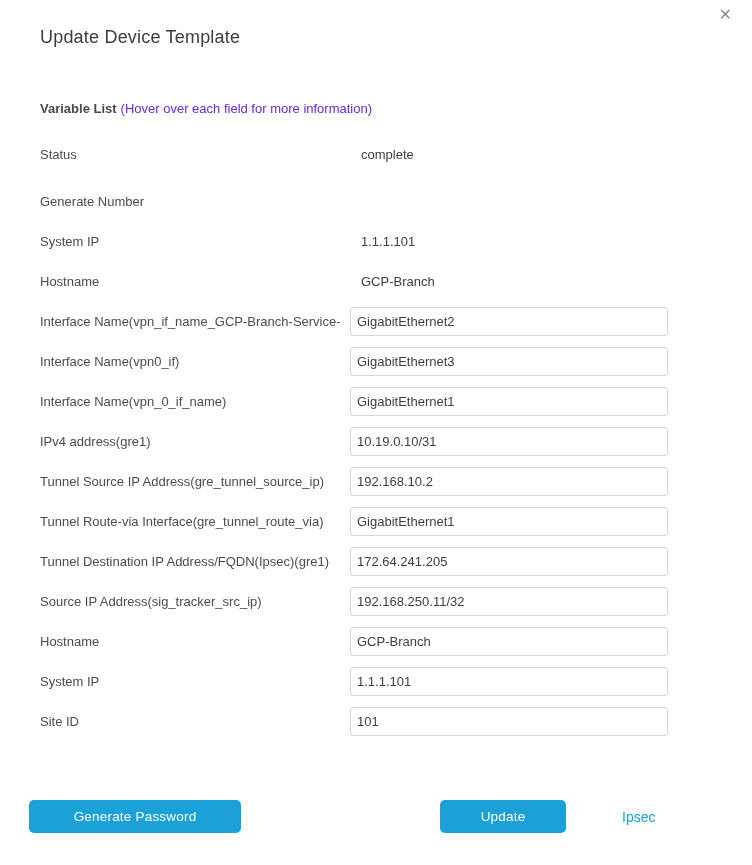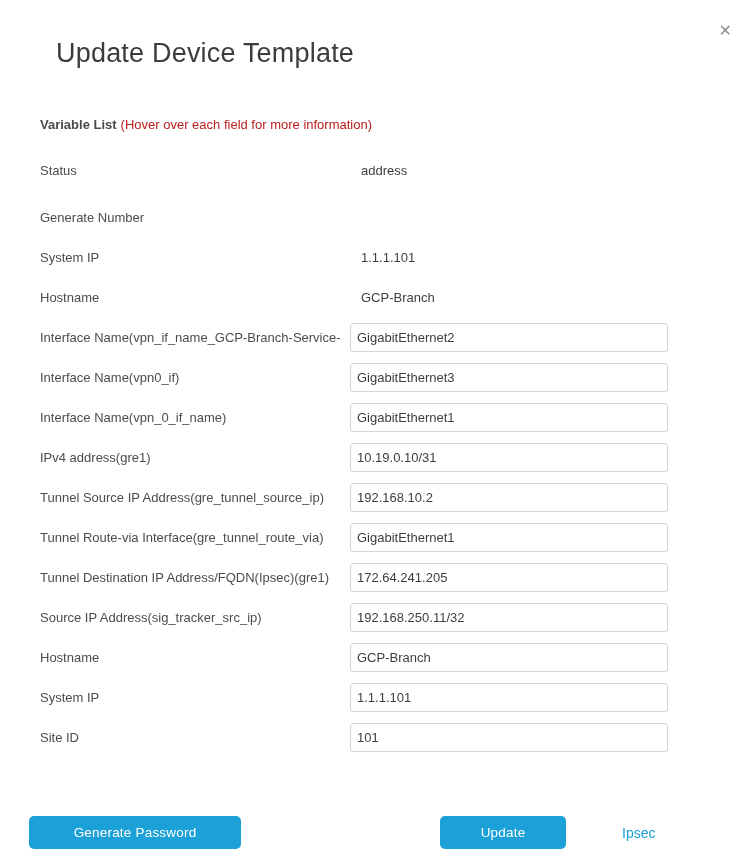--- a/index.html
+++ b/index.html
@@ -14,32 +14,32 @@
   .modal { position: relative; width: 752px; height: 865px; background: #fff; }
 
   .close-btn {
     position: absolute; top: 3px; right: 14px;
     background: none; border: none; cursor: pointer;
     color: #8f8f8f; font-size: 16px; line-height: 1;
     padding: 4px 6px; font-family: inherit; font-weight: 300;
   }
 
   .dlg-title {
-    margin: 16px; padding: 21px 40px 0 40px;
-    font-size: 27px; line-height: 32px;
+    margin: 0; padding: 21px 40px 0 40px;
+    font-size: 18px; line-height: 32px;
     font-weight: 400; color: #3c3c3c;
     letter-spacing: 0.2px;
   }
 
   .section-header {
     margin: 48px 40px 0 40px;
     font-size: 13px; line-height: 16px;
   }
   .section-title { font-weight: 700; color: #4a4a4a; }
-  .section-hint  { color: #b91c1c; margin-left: 4px; font-weight: 400; }
+  .section-hint  { color: #6d28d9; margin-left: 4px; font-weight: 400; }
 
   .rows { margin: 23px 40px 0 40px; }
   .row {
     display: flex; align-items: center;
     height: 29px; margin-bottom: 11px;
   }
   .row.gap-before { margin-top: 18px; }
   .field-label {
     flex: 0 0 310px; max-width: 310px;
     font-size: 13px; color: #4c4c4c;
@@ -88,21 +88,21 @@
   <h1 class="dlg-title">Update Device Template</h1>
 
   <div class="section-header">
     <span class="section-title">Variable List</span><span class="section-hint">(Hover over each field for more information)</span>
   </div>
 
   <div class="rows">
 
     <div class="row">
       <div class="field-label">Status</div>
-      <div class="field-value">address</div>
+      <div class="field-value">complete</div>
     </div>
 
     <div class="row gap-before">
       <div class="field-label">Generate Number</div>
       <div class="field-value"></div>
     </div>
 
     <div class="row">
       <div class="field-label">System IP</div>
       <div class="field-value">1.1.1.101</div>

